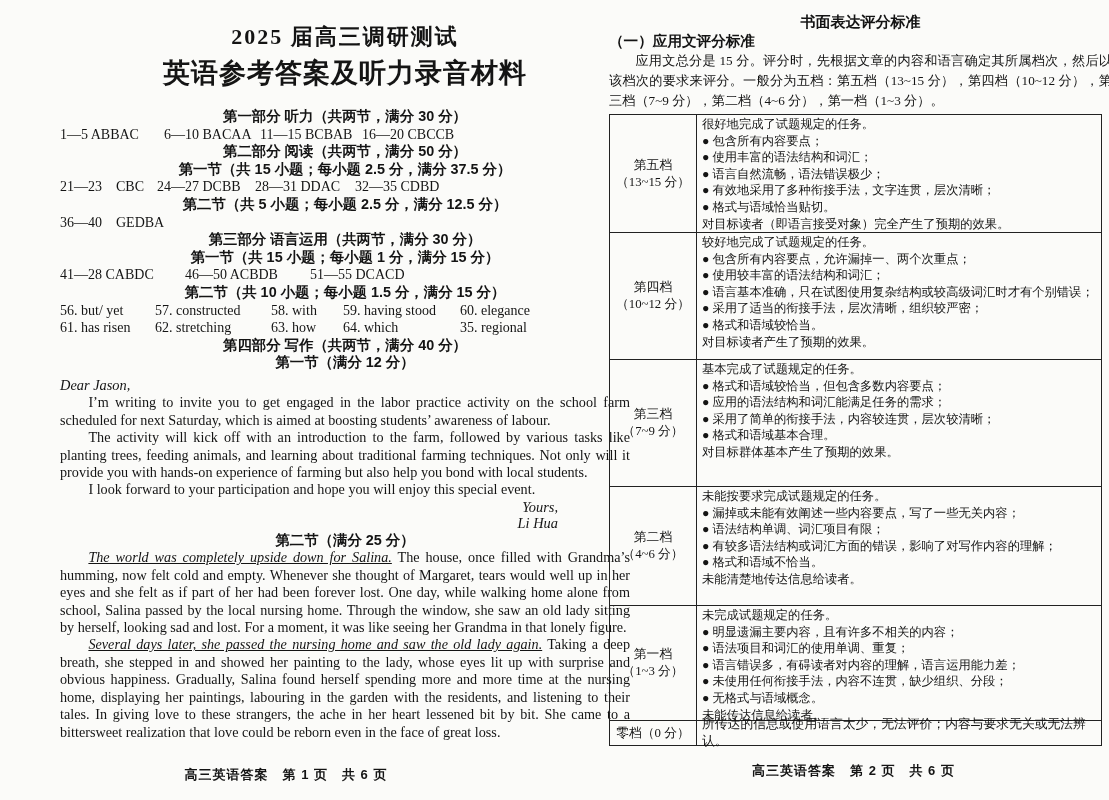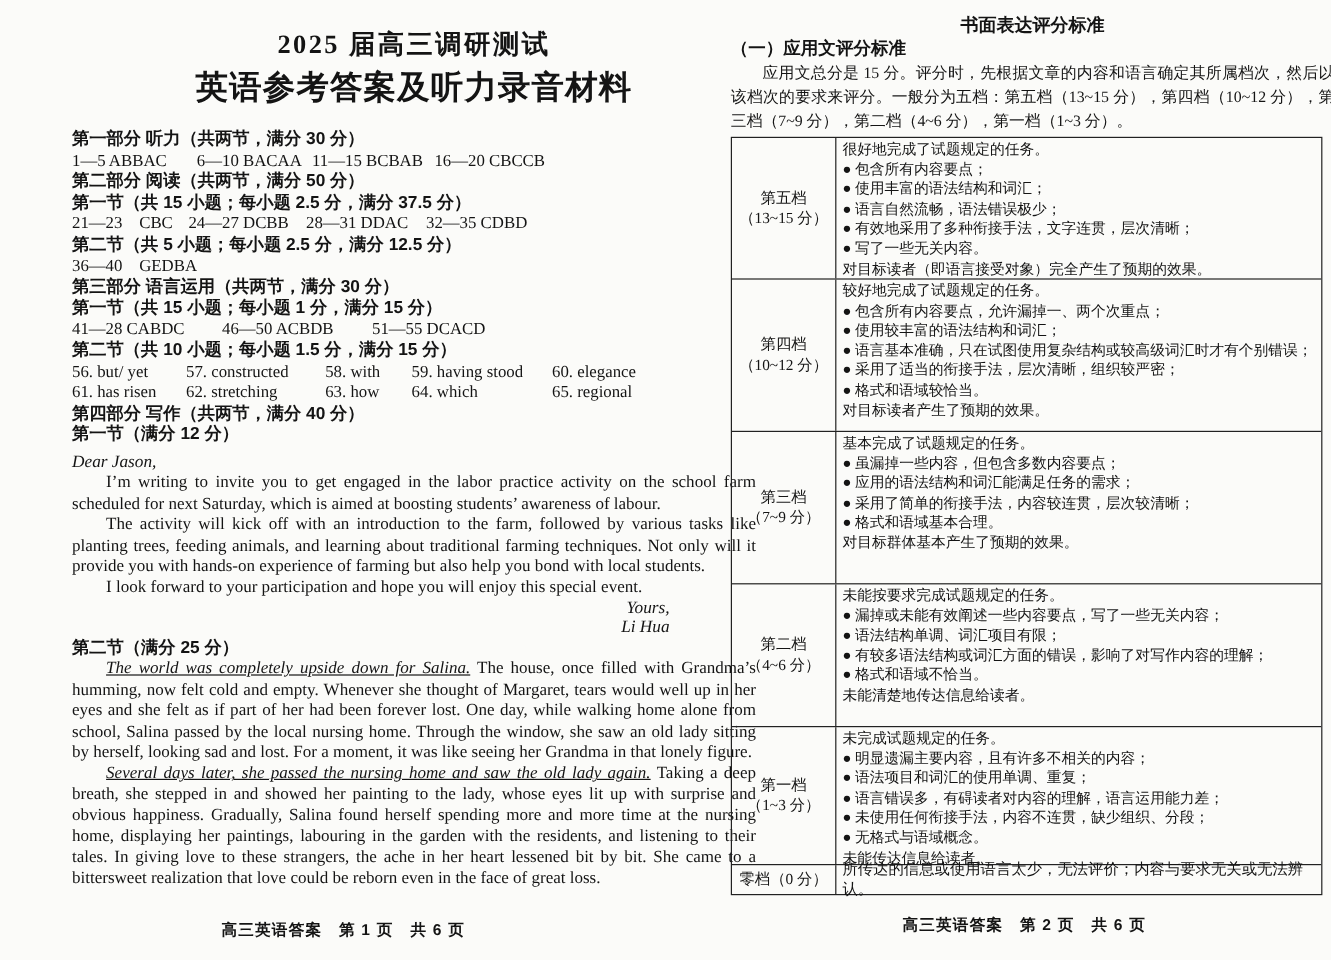--- a/index.html
+++ b/index.html
@@ -11,21 +11,21 @@
     position: relative;
     overflow: hidden;
   }
   .page { position: absolute; top: 0; }
 
   
   .page-left { left: 24px; top: 24px; width: 570px; margin-left: 36px; }
   .t1 { text-align: center; font-size: 22px; font-weight: bold; letter-spacing: 2px; line-height: 26px; }
   .t2 { text-align: center; font-size: 27px; font-weight: bold; letter-spacing: 1px; line-height: 34px; margin-top: 6px; margin-bottom: 18px; }
   .pline { font-size: 14px; line-height: 17.6px; white-space: pre-wrap; }
-  .ph { font-weight: bold; font-size: 14.4px; font-family: "Liberation Sans", "DejaVu Sans", sans-serif; }
+  .ph { font-weight: bold; font-size: 14.4px; font-family: "Liberation Sans", "DejaVu Sans", sans-serif; text-align: center; }
   .arow { display: flex; font-size: 14px; line-height: 17.6px; }
   .arow span { display: block; white-space: pre; }
   .salutation { font-style: italic; font-size: 14.4px; line-height: 17.5px; margin-top: 5px; }
   .para { text-align: justify; text-indent: 2em; font-size: 14.2px; line-height: 17.4px; }
   .closing-block { text-align: right; padding-right: 72px; font-style: italic; font-size: 14.4px; }
   .closing-block div { line-height: 16px; }
   .lead { font-style: italic; text-decoration: underline; }
   .essay-heading { margin-top: 1px; }
   .footer {
     position: absolute; text-align: center;
@@ -99,21 +99,21 @@
     <span style="width:116px">57. constructed</span>
     <span style="width:72px">58. with</span>
     <span style="width:117px">59. having stood</span>
     <span>60. elegance</span>
   </div>
   <div class="arow">
     <span style="width:95px">61. has risen</span>
     <span style="width:116px">62. stretching</span>
     <span style="width:72px">63. how</span>
     <span style="width:117px">64. which</span>
-    <span>65. regional</span>
+    <span>35. regional</span>
   </div>
 
   <div class="pline ph">第四部分 写作（共两节，满分 40 分）</div>
   <div class="pline ph">第一节（满分 12 分）</div>
 
   <div class="salutation">Dear Jason,</div>
   <div class="para">I’m writing to invite you to get engaged in the labor practice activity on the school farm scheduled for next Saturday, which is aimed at boosting students’ awareness of labour.</div>
   <div class="para">The activity will kick off with an introduction to the farm, followed by various tasks like planting trees, feeding animals, and learning about traditional farming techniques. Not only will it provide you with hands-on experience of farming but also help you bond with local students.</div>
   <div class="para">I look forward to your participation and hope you will enjoy this special event.</div>
   <div class="closing-block">
@@ -140,21 +140,21 @@
         <div>第五档</div>
         <div>（13~15 分）</div>
       </div>
       <div class="ccell">
         <div class="chead">很好地完成了试题规定的任务。</div>
         <div>
             <div class="cline">● 包含所有内容要点；</div>
             <div class="cline">● 使用丰富的语法结构和词汇；</div>
             <div class="cline">● 语言自然流畅，语法错误极少；</div>
             <div class="cline">● 有效地采用了多种衔接手法，文字连贯，层次清晰；</div>
-            <div class="cline">● 写了一些无关内容。</div>
+            <div class="cline">● 格式与语域恰当贴切。</div>
           </div>
         <div class="cfoot">对目标读者（即语言接受对象）完全产生了预期的效果。</div>
       </div>
     </div>
 
     <div class="rrow rh2">
       <div class="bcell">
         <div>第四档</div>
         <div>（10~12 分）</div>
       </div>
@@ -172,21 +172,21 @@
     </div>
 
     <div class="rrow rh3">
       <div class="bcell">
         <div>第三档</div>
         <div>（7~9 分）</div>
       </div>
       <div class="ccell">
         <div class="chead">基本完成了试题规定的任务。</div>
         <div>
-            <div class="cline">● 虽漏掉一些内容，但包含多数内容要点；</div>
+            <div class="cline">● 格式和语域较恰当，但包含多数内容要点；</div>
             <div class="cline">● 应用的语法结构和词汇能满足任务的需求；</div>
             <div class="cline">● 采用了简单的衔接手法，内容较连贯，层次较清晰；</div>
             <div class="cline">● 格式和语域基本合理。</div>
           </div>
         <div class="cfoot">对目标群体基本产生了预期的效果。</div>
       </div>
     </div>
 
     <div class="rrow rh4">
       <div class="bcell">

